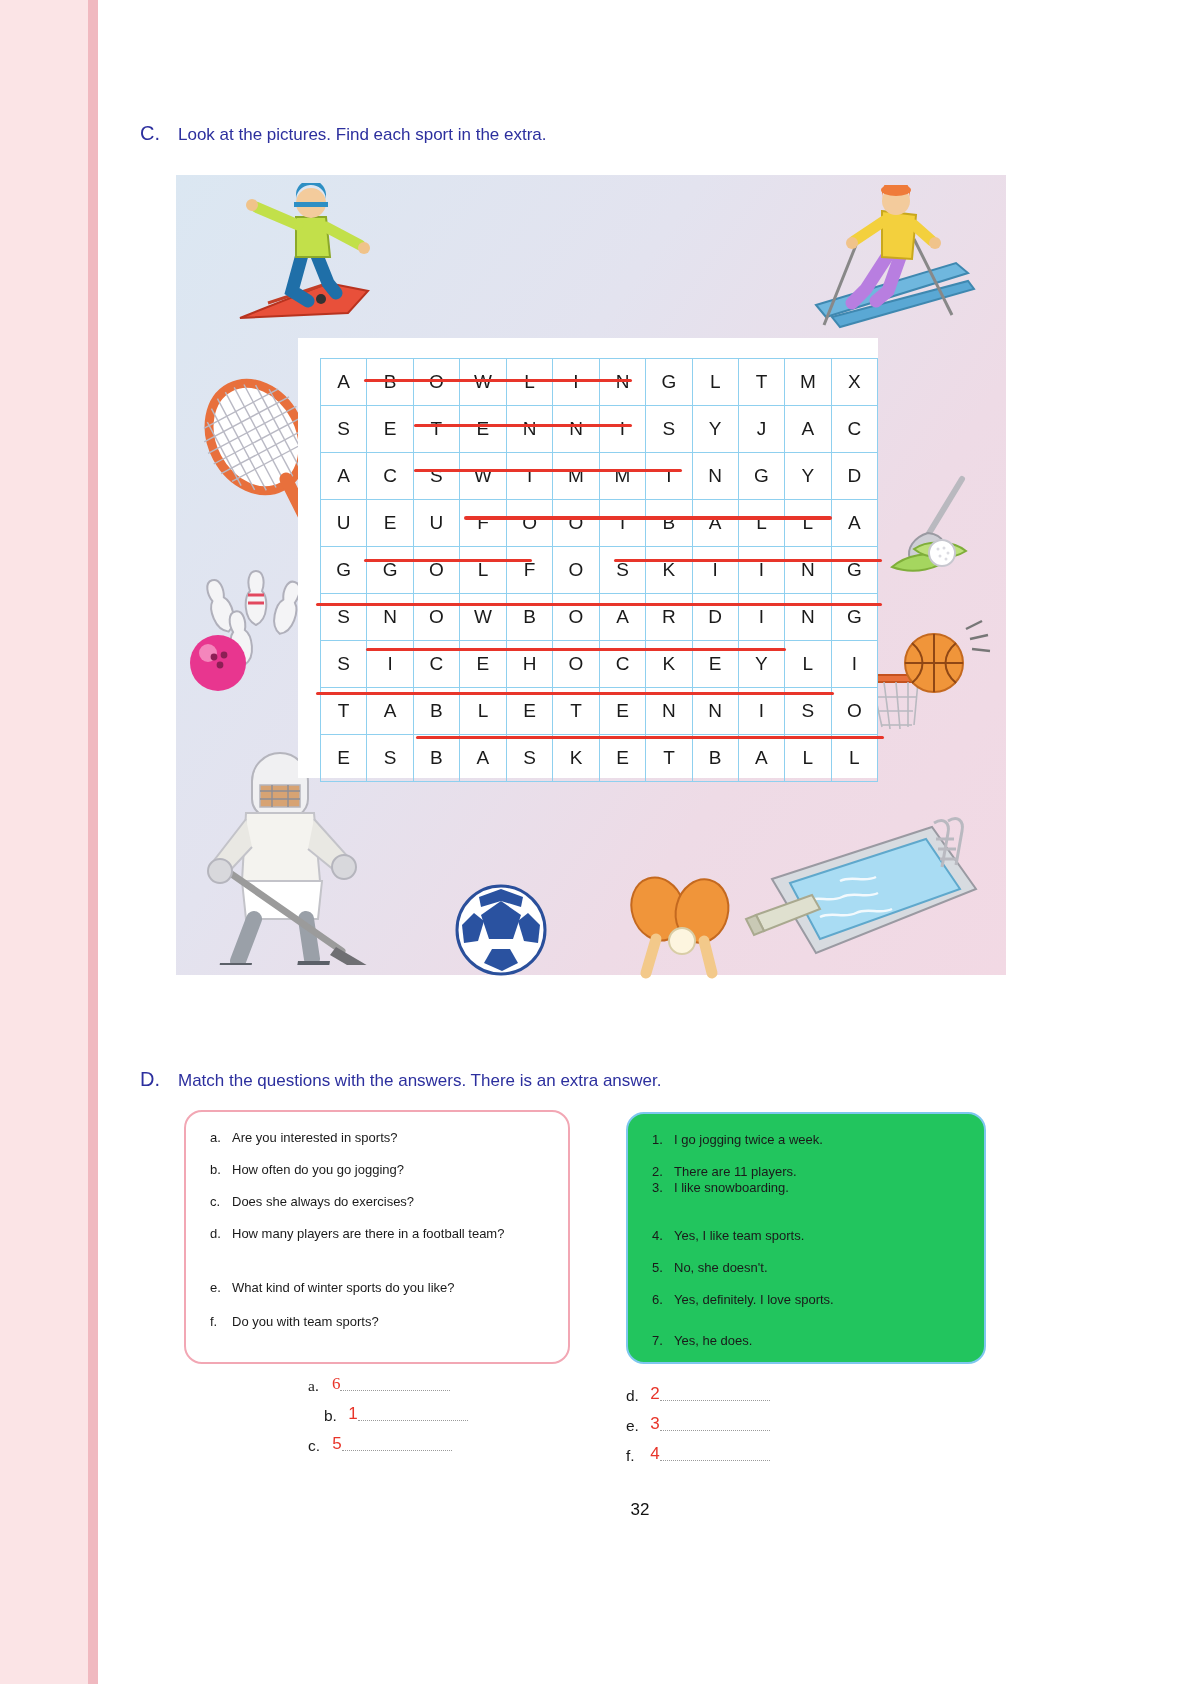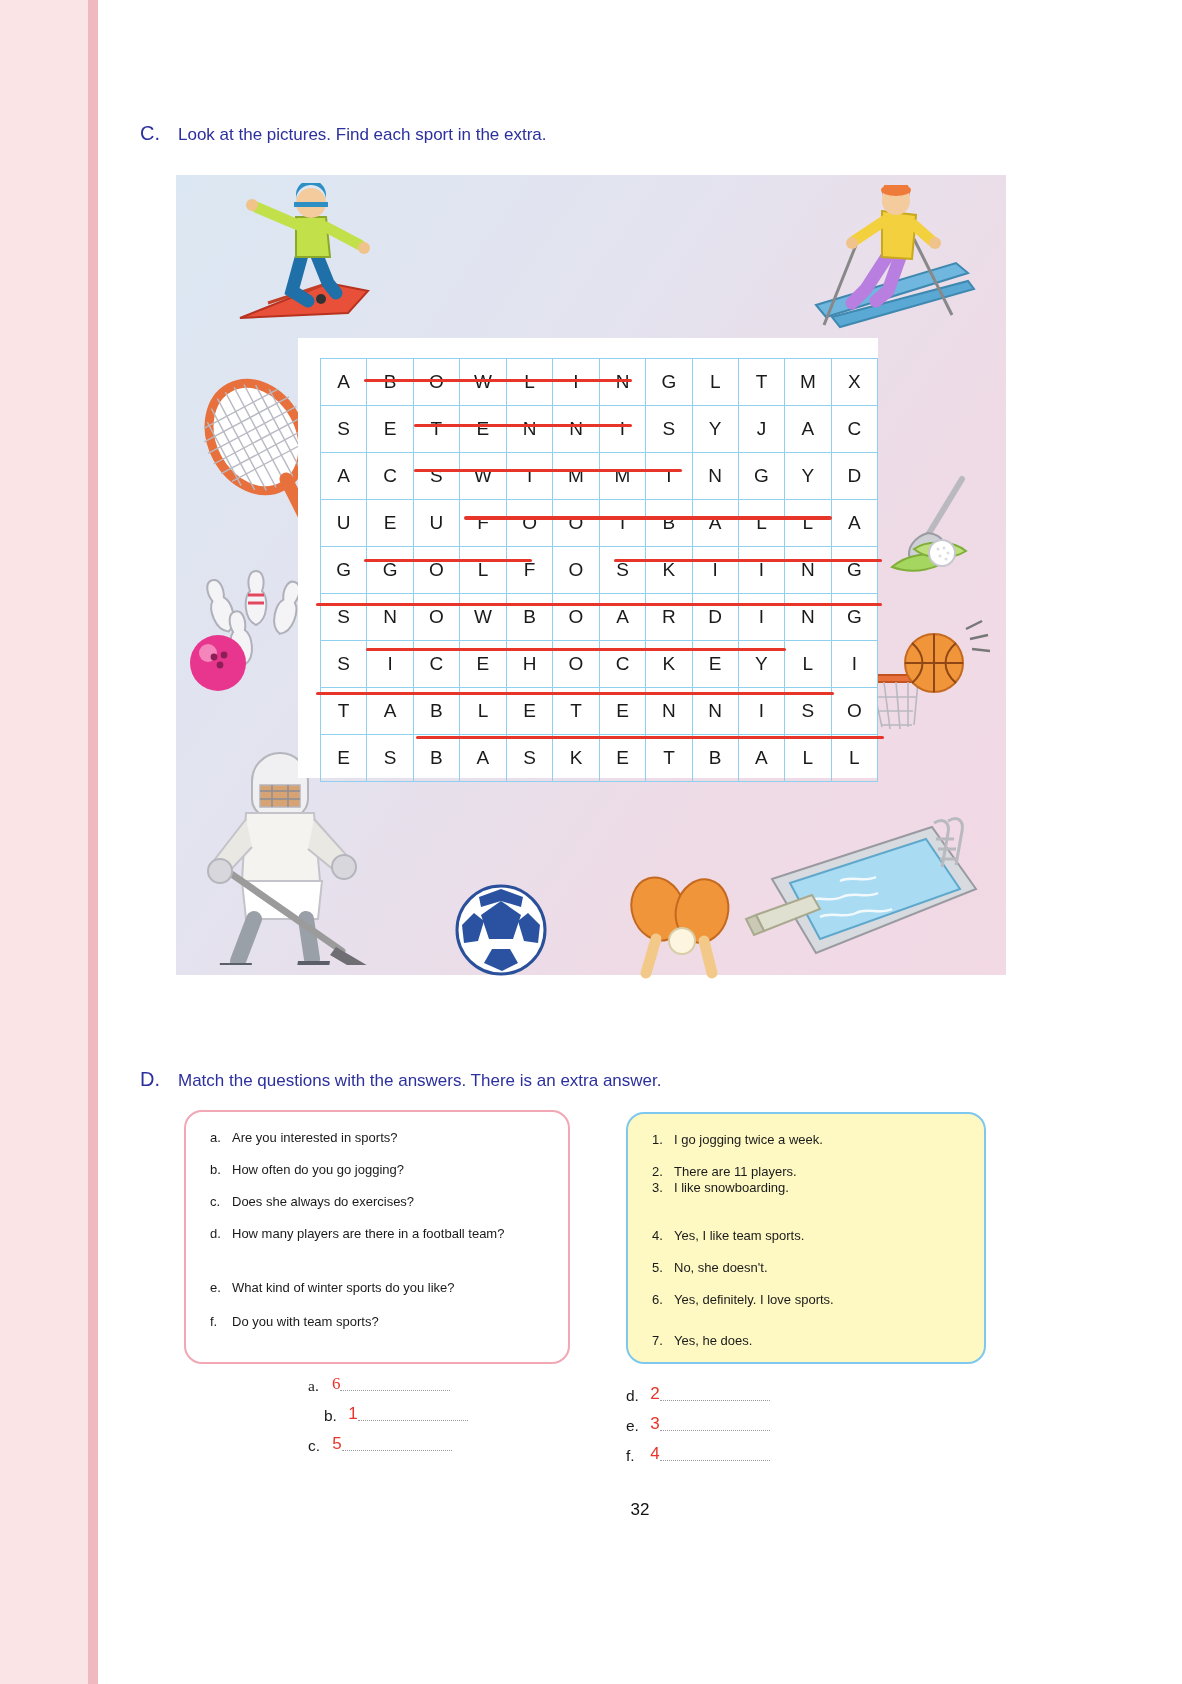--- a/index.html
+++ b/index.html
@@ -106,21 +106,21 @@
   .qbox {
     position: absolute;
     border: 2px solid #f2a7b4;
     border-radius: 18px;
     background: #fff;
   }
   .abox {
     position: absolute;
     border: 2px solid #7ec7ef;
     border-radius: 18px;
-    background: #fef9c3;
+    background: #22c55e;
   }
   .qitem, .aitem {
     position: absolute;
     font-size: 13px;
     color: #1a1a1a;
   }
   .qitem .lbl, .aitem .lbl {
     display: inline-block;
     width: 22px;
   }

